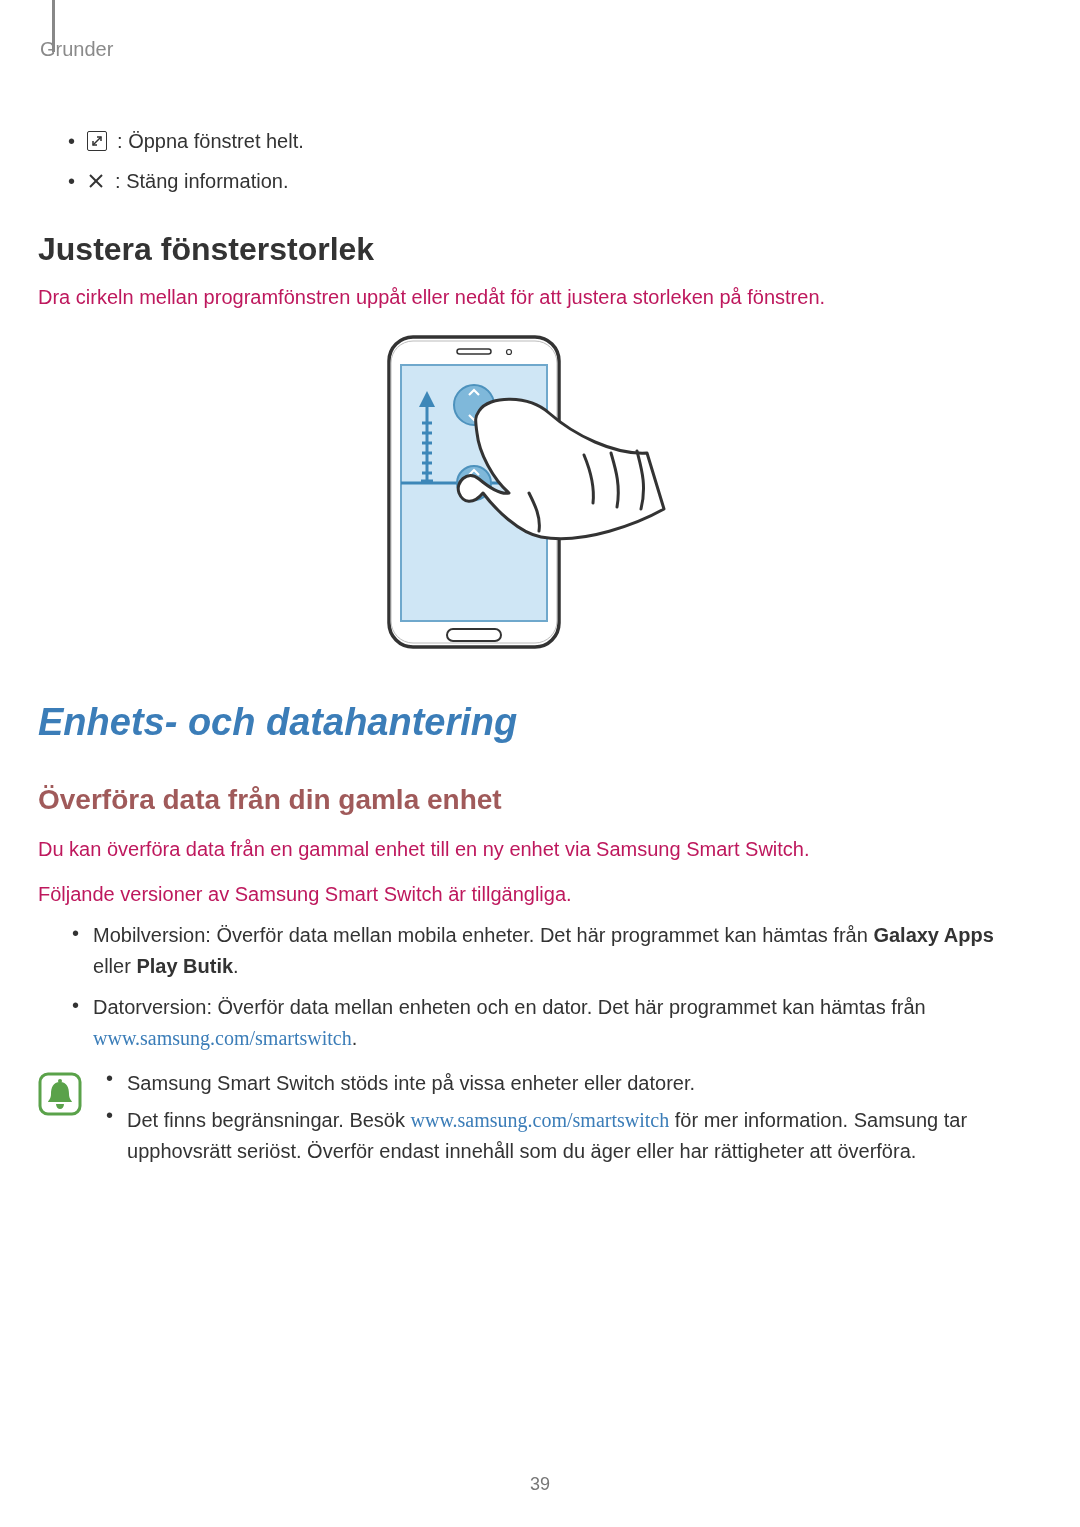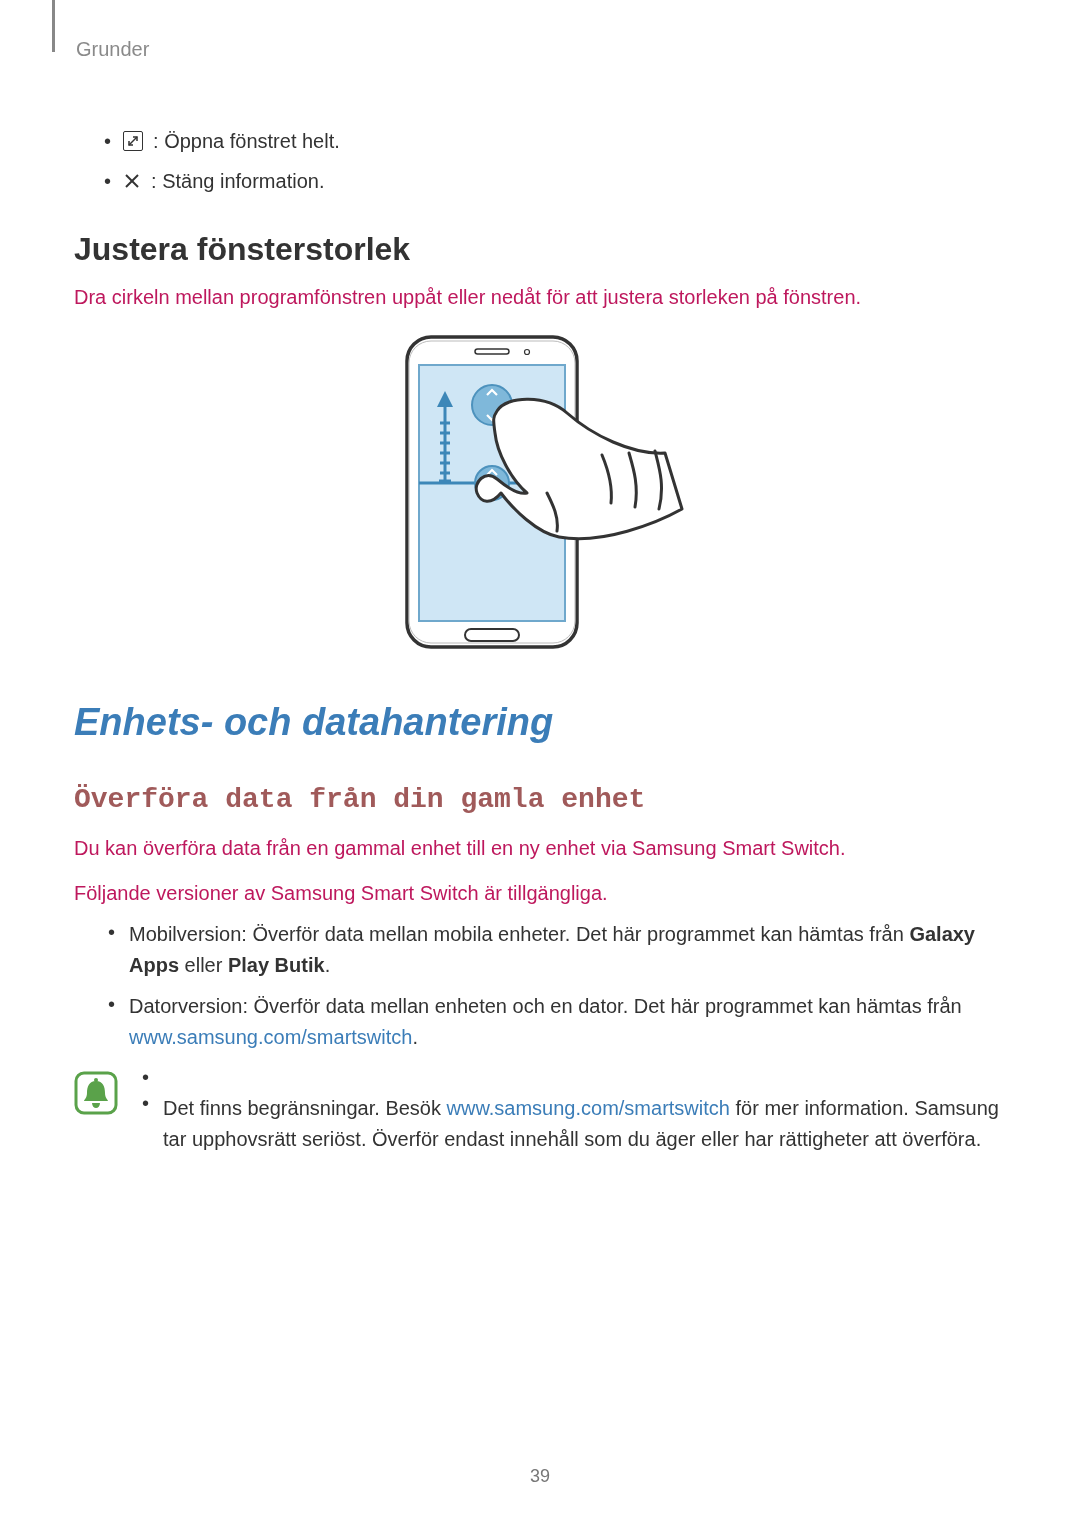--- a/index.html
+++ b/index.html
@@ -5,21 +5,21 @@
   body {
     margin: 0;
     font-family: Arial, Helvetica, sans-serif;
     background: #fff;
     color: #333;
     width: 1080px;
     height: 1527px;
     position: relative;
   }
   .page {
-    padding: 38px 70px 0 74px;
+    padding: 38px 70px 0 38px;
     box-sizing: border-box;
     height: 100%;
     position: relative;
   }
   .top-bar {
     position: absolute;
     left: 52px;
     top: 0;
     width: 3px;
     height: 52px;
@@ -92,39 +92,38 @@
     color: #3b7db8;
     font-weight: bold;
     margin: 45px 0 40px 0;
     font-style: italic;
   }
   .h2 {
     font-size: 28px;
     color: #a05a5a;
     font-weight: bold;
     margin: 0 0 18px 0;
-    font-family: Liberation Mono, monospace;
   }
 
   .list2 {
     margin: 10px 0 14px 34px;
     padding: 0;
     list-style: none;
   }
   .list2 li {
     display: flex;
     gap: 12px;
     font-size: 20px;
     line-height: 1.55;
     color: #333;
     margin-bottom: 10px;
   }
   .list2 .dot { margin-top: 3px; }
   .bold { font-weight: bold; }
-  .link { color: #3b7db8; }
+  .link { color: #3b7db8; font-family: Liberation Serif, serif; }
 
   .note-row {
     display: flex;
     align-items: flex-start;
     gap: 24px;
     margin-top: 6px;
   }
   .note-icon {
     flex-shrink: 0;
     width: 44px;
@@ -140,21 +139,21 @@
     display: flex;
     gap: 12px;
     font-size: 20px;
     line-height: 1.55;
     color: #333;
     margin-bottom: 6px;
   }
 
   .page-number {
     position: absolute;
-    bottom: 40px;
+    bottom: 32px;
     left: 0;
     right: 0;
     text-align: center;
     color: #777;
     font-size: 18px;
   }
 </style>
 </head>
 <body>
 
@@ -271,20 +270,21 @@
       <svg width="44" height="44" viewBox="0 0 44 44">
         <rect x="2" y="2" width="40" height="40" rx="8" fill="#fff" stroke="#5aa24a" stroke-width="3"></rect>
         <path d="M22 10 C15 10 13 16 13 22 C13 27 10 29 10 30 L34 30 C34 29 31 27 31 22 C31 16 29 10 22 10 Z" fill="#5aa24a"></path>
         <path d="M18 32 C18 35 20 37 22 37 C24 37 26 35 26 32 Z" fill="#5aa24a"></path>
         <circle cx="22" cy="9" r="2" fill="#5aa24a"></circle>
       </svg>
     </div>
     <ul class="note-list">
       <li>
         <span class="dot">•</span>
+        <span>Samsung Smart Switch stöds inte på vissa enheter eller datorer.</span>
       </li>
       <li>
         <span class="dot">•</span>
         <span>
           <span>Det finns begränsningar. Besök </span><span class="link">www.samsung.com/smartswitch</span><span> för mer information. Samsung tar upphovsrätt seriöst. Överför endast innehåll som du äger eller har rättigheter att överföra.</span>
         </span>
       </li>
     </ul>
   </div>
 

